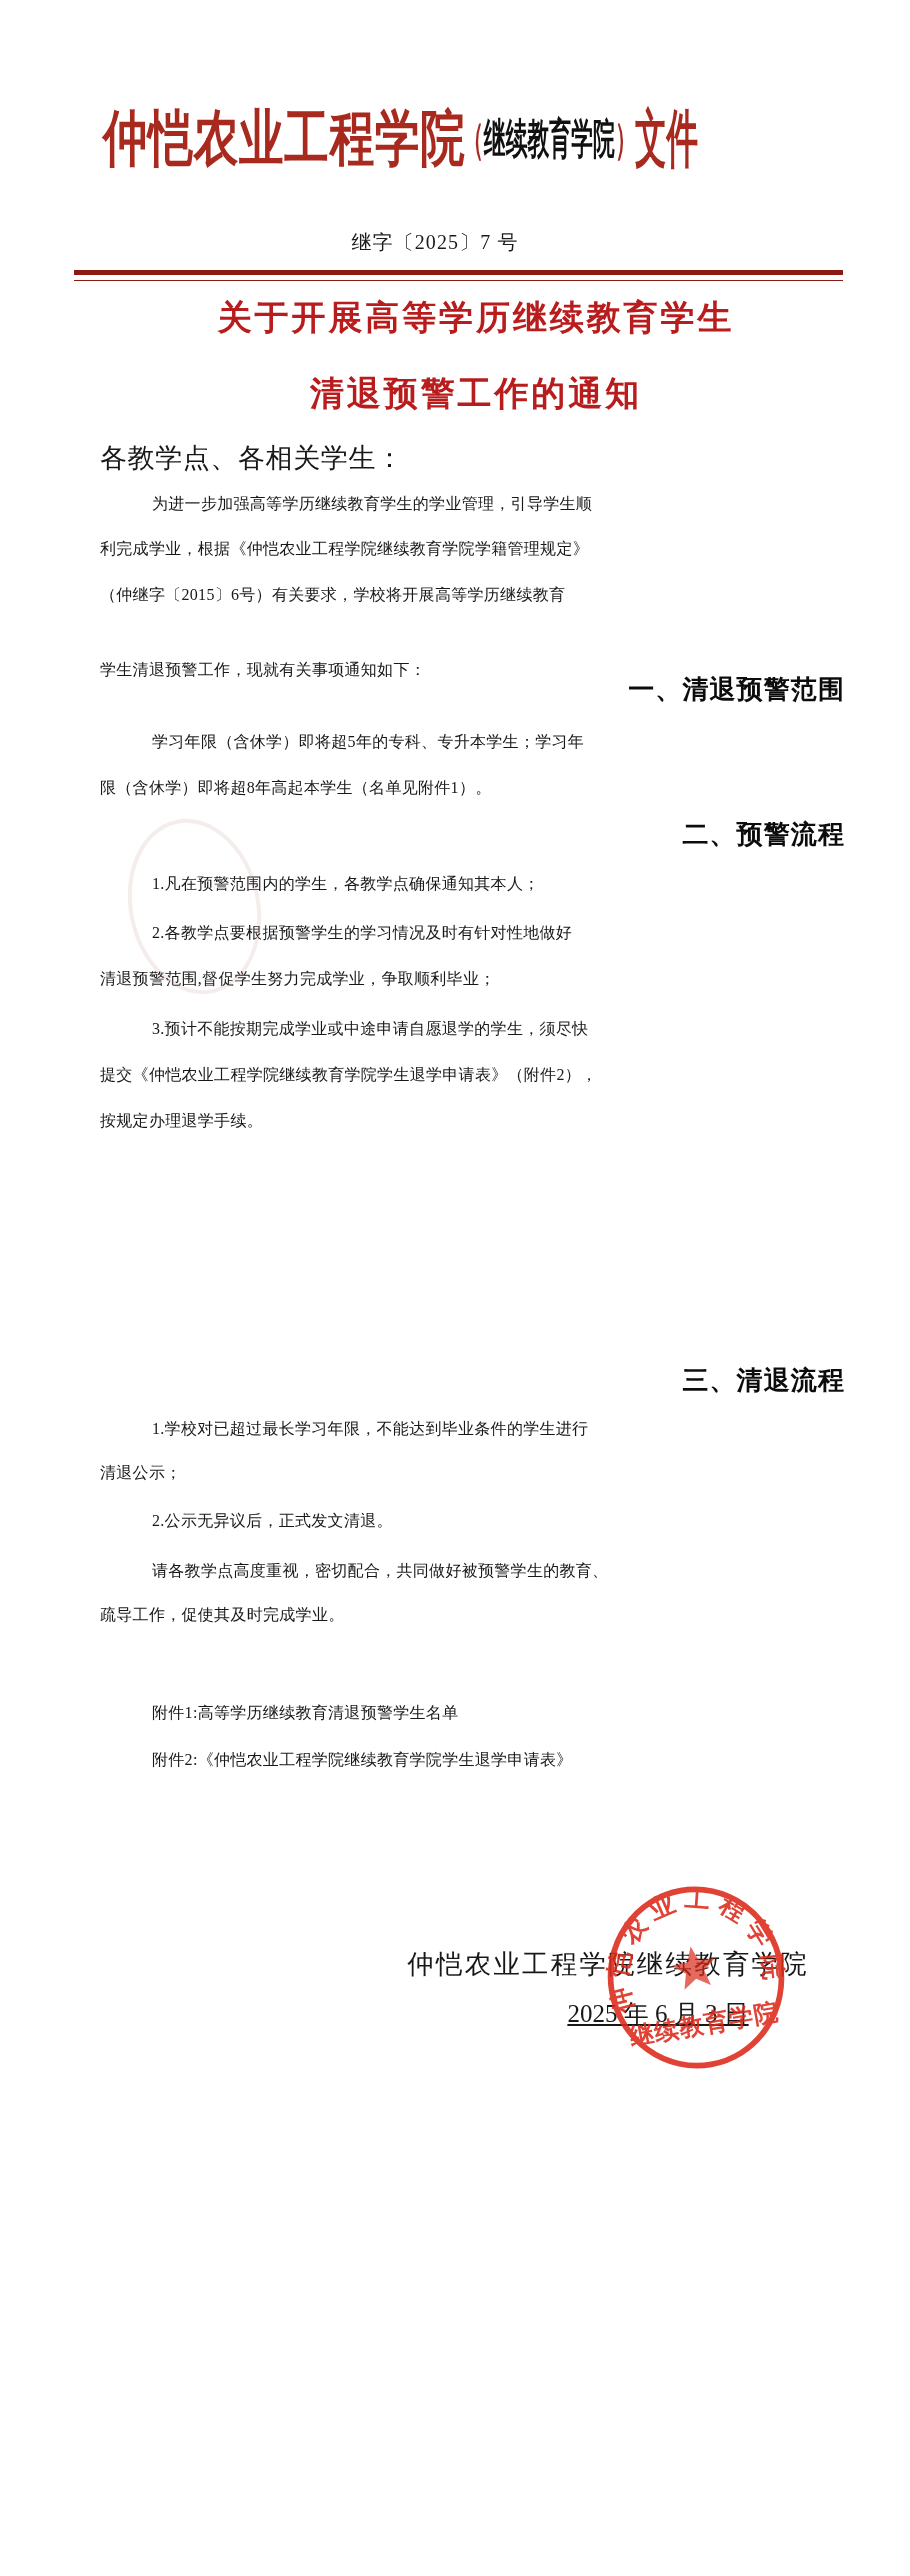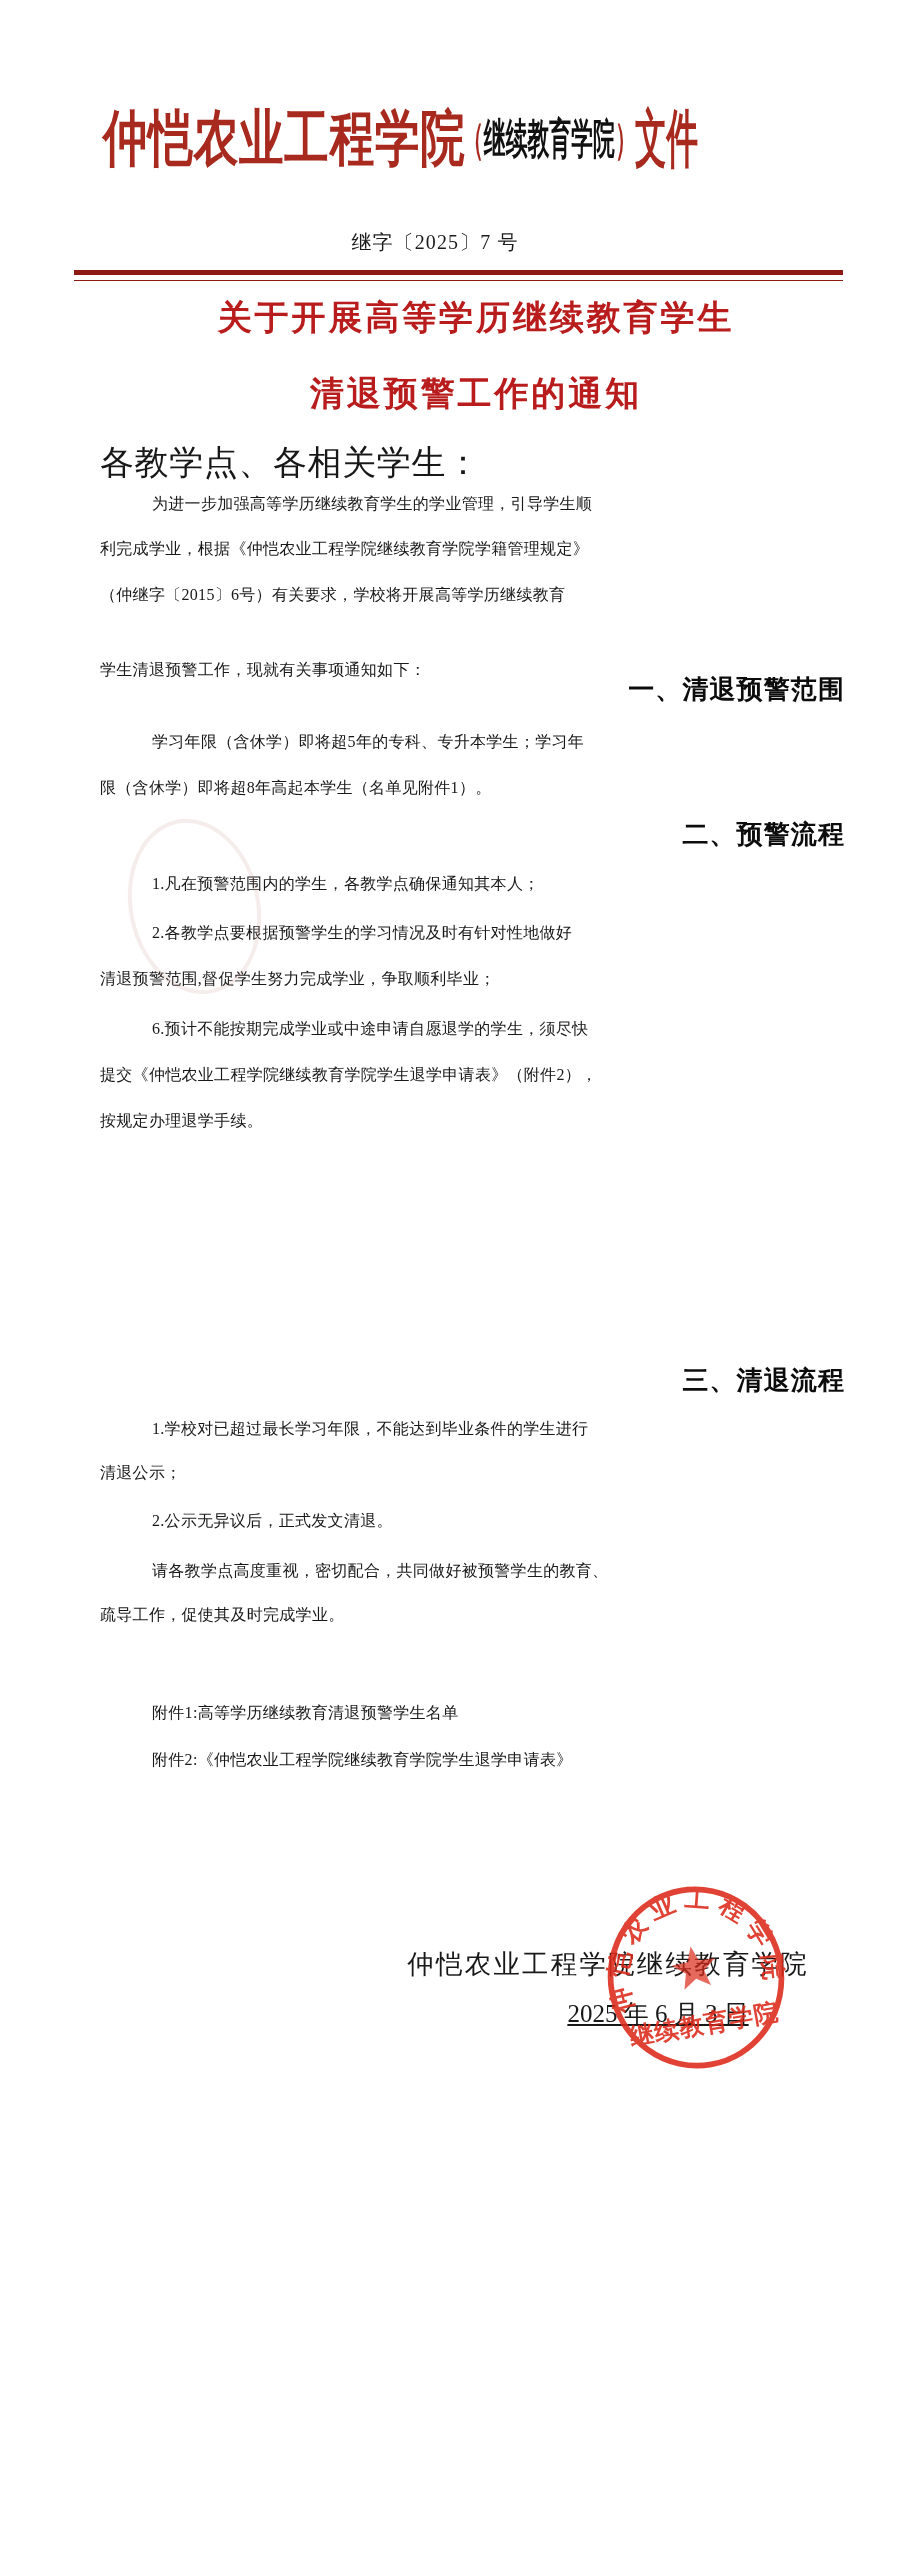--- a/index.html
+++ b/index.html
@@ -45,21 +45,21 @@
     border-top:5.2px solid #8c1a12;border-bottom:1.7px solid #8c1a12;
   }
   
   .title{
     position:absolute;left:100px;width:752px;text-align:center;
     font-family:"Liberation Sans","DejaVu Sans",sans-serif;
     font-weight:bold;font-size:34px;color:#b91c1c;letter-spacing:2.9px;
   }
   
   .salutation{
-    position:absolute;left:100px;top:440px;font-size:34px;color:#181818;letter-spacing:0.6px;
+    position:absolute;left:100px;top:440px;font-size:27px;color:#181818;letter-spacing:0.6px;
   }
   .line{
     position:absolute;left:100px;width:745px;
     font-size:16px;line-height:27.6px;color:#181818;
     letter-spacing:0.3px;white-space:nowrap;
   }
   .indent{padding-left:52px;}
   .heading{
     font-family:"Liberation Sans","DejaVu Sans",sans-serif;
     font-weight:bold;font-size:26px;color:#0c0c0c;letter-spacing:1.1px;text-align:right;
@@ -106,21 +106,21 @@
   <div class="line" style="top:535px">利完成学业，根据《仲恺农业工程学院继续教育学院学籍管理规定》</div>
   <div class="line" style="top:581px">（仲继字〔2015〕6号）有关要求，学校将开展高等学历继续教育</div>
   <div class="line" style="top:656px">学生清退预警工作，现就有关事项通知如下：</div>
   <div class="line heading" style="top:676px">一、清退预警范围</div>
   <div class="line indent" style="top:728px">学习年限（含休学）即将超5年的专科、专升本学生；学习年</div>
   <div class="line" style="top:774px">限（含休学）即将超8年高起本学生（名单见附件1）。</div>
   <div class="line heading" style="top:821px">二、预警流程</div>
   <div class="line indent" style="top:870px">1.凡在预警范围内的学生，各教学点确保通知其本人；</div>
   <div class="line indent" style="top:919px">2.各教学点要根据预警学生的学习情况及时有针对性地做好</div>
   <div class="line" style="top:965px">清退预警范围,督促学生努力完成学业，争取顺利毕业；</div>
-  <div class="line indent" style="top:1015px">6.预计不能按期完成学业或中途申请自愿退学的学生，须尽快</div>
+  <div class="line indent" style="top:1015px">3.预计不能按期完成学业或中途申请自愿退学的学生，须尽快</div>
   <div class="line" style="top:1061px">提交《仲恺农业工程学院继续教育学院学生退学申请表》（附件2），</div>
   <div class="line" style="top:1107px">按规定办理退学手续。</div>
   <div class="line heading" style="top:1367px">三、清退流程</div>
   <div class="line indent" style="top:1415px">1.学校对已超过最长学习年限，不能达到毕业条件的学生进行</div>
   <div class="line" style="top:1459px">清退公示；</div>
   <div class="line indent" style="top:1507px">2.公示无异议后，正式发文清退。</div>
   <div class="line indent" style="top:1557px">请各教学点高度重视，密切配合，共同做好被预警学生的教育、</div>
   <div class="line" style="top:1601px">疏导工作，促使其及时完成学业。</div>
   <div class="line indent" style="top:1699px">附件1:高等学历继续教育清退预警学生名单</div>
   <div class="line indent" style="top:1746px">附件2:《仲恺农业工程学院继续教育学院学生退学申请表》</div>

